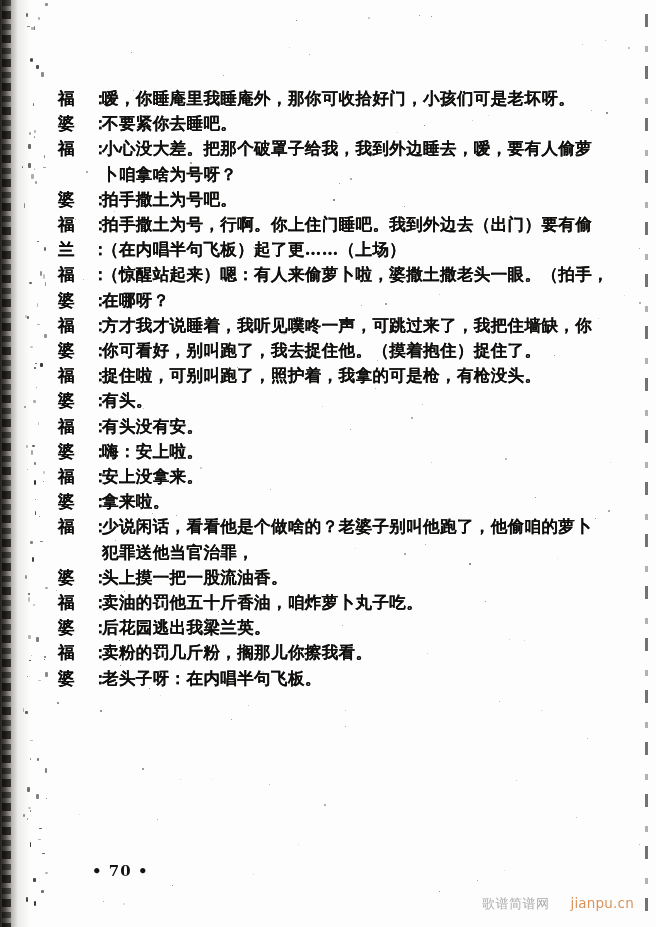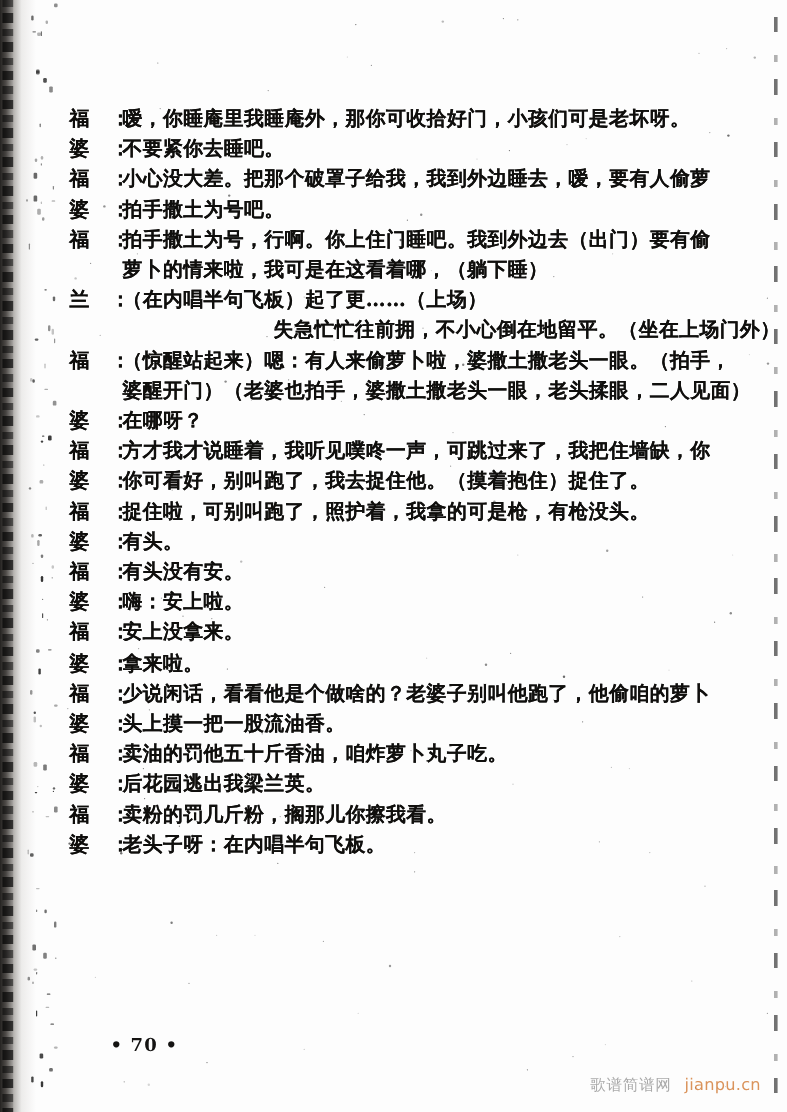--- a/index.html
+++ b/index.html
@@ -132,21 +132,21 @@
     letter-spacing: 1px;
   }
 
   
   #watermark {
     position: absolute;
     right: 22px;
     bottom: 14px;
     display: flex;
     align-items: baseline;
-    gap: 11px;
+    gap: 21px;
     opacity: 0.85;
   }
   #watermark .wm-cn {
     font-size: 13px;
     color: #9c9c9c;
     letter-spacing: 0.5px;
     font-family: "DejaVu Sans", sans-serif;
   }
   #watermark .wm-url {
     font-size: 13.5px;
@@ -264,104 +264,99 @@
       <div class="line">
         <span class="speaker">婆</span>
         <span class="colon">：</span>
         <span class="utter">不要紧你去睡吧。</span>
       </div>
       <div class="line">
         <span class="speaker">福</span>
         <span class="colon">：</span>
         <span class="utter">小心没大差。把那个破罩子给我，我到外边睡去，嗳，要有人偷萝</span>
       </div>
-      <div class="line">
-        <span class="speaker">婆</span>
-        <span class="colon">：</span>
-        <span class="utter">拍手撒土为号吧。</span>
-      </div>
-      <div class="line">
-        <span class="speaker">福</span>
-        <span class="colon">：</span>
-        <span class="utter">拍手撒土为号，行啊。你上住门睡吧。我到外边去（出门）要有偷</span>
-      </div>
       <div class="line cont">
         <span class="speaker"></span>
         <span class="colon">：</span>
-        <span class="utter">萝卜的情来啦，我可是在这看着哪，（躺下睡）</span>
+        <span class="utter">卜咱拿啥为号呀？</span>
+      </div>
+      <div class="line">
+        <span class="speaker">婆</span>
+        <span class="colon">：</span>
+        <span class="utter">拍手撒土为号吧。</span>
+      </div>
+      <div class="line">
+        <span class="speaker">福</span>
+        <span class="colon">：</span>
+        <span class="utter">拍手撒土为号，行啊。你上住门睡吧。我到外边去（出门）要有偷</span>
       </div>
       <div class="line">
         <span class="speaker">兰</span>
         <span class="colon">：</span>
         <span class="utter">（在内唱半句飞板）起了更……（上场）</span>
       </div>
-      <div class="line cont verse3">
-        <span class="speaker"></span>
-        <span class="colon">：</span>
-        <span class="utter">失急忙忙往前拥，不小心倒在地留平。（坐在上场门外）</span>
-      </div>
       <div class="line">
         <span class="speaker">福</span>
         <span class="colon">：</span>
         <span class="utter">（惊醒站起来）嗯：有人来偷萝卜啦，婆撒土撒老头一眼。（拍手，</span>
+      </div>
+      <div class="line">
+        <span class="speaker">婆</span>
+        <span class="colon">：</span>
+        <span class="utter">在哪呀？</span>
+      </div>
+      <div class="line">
+        <span class="speaker">福</span>
+        <span class="colon">：</span>
+        <span class="utter">方才我才说睡着，我听见噗咚一声，可跳过来了，我把住墙缺，你</span>
+      </div>
+      <div class="line">
+        <span class="speaker">婆</span>
+        <span class="colon">：</span>
+        <span class="utter">你可看好，别叫跑了，我去捉住他。（摸着抱住）捉住了。</span>
+      </div>
+      <div class="line">
+        <span class="speaker">福</span>
+        <span class="colon">：</span>
+        <span class="utter">捉住啦，可别叫跑了，照护着，我拿的可是枪，有枪没头。</span>
+      </div>
+      <div class="line">
+        <span class="speaker">婆</span>
+        <span class="colon">：</span>
+        <span class="utter">有头。</span>
+      </div>
+      <div class="line">
+        <span class="speaker">福</span>
+        <span class="colon">：</span>
+        <span class="utter">有头没有安。</span>
+      </div>
+      <div class="line">
+        <span class="speaker">婆</span>
+        <span class="colon">：</span>
+        <span class="utter">嗨：安上啦。</span>
+      </div>
+      <div class="line">
+        <span class="speaker">福</span>
+        <span class="colon">：</span>
+        <span class="utter">安上没拿来。</span>
+      </div>
+      <div class="line">
+        <span class="speaker">婆</span>
+        <span class="colon">：</span>
+        <span class="utter">拿来啦。</span>
+      </div>
+      <div class="line">
+        <span class="speaker">福</span>
+        <span class="colon">：</span>
+        <span class="utter">少说闲话，看看他是个做啥的？老婆子别叫他跑了，他偷咱的萝卜</span>
       </div>
       <div class="line cont">
         <span class="speaker"></span>
         <span class="colon">：</span>
-        <span class="utter">婆醒开门）（老婆也拍手，婆撒土撒老头一眼，老头揉眼，二人见面）</span>
-      </div>
-      <div class="line">
-        <span class="speaker">婆</span>
-        <span class="colon">：</span>
-        <span class="utter">在哪呀？</span>
-      </div>
-      <div class="line">
-        <span class="speaker">福</span>
-        <span class="colon">：</span>
-        <span class="utter">方才我才说睡着，我听见噗咚一声，可跳过来了，我把住墙缺，你</span>
-      </div>
-      <div class="line">
-        <span class="speaker">婆</span>
-        <span class="colon">：</span>
-        <span class="utter">你可看好，别叫跑了，我去捉住他。（摸着抱住）捉住了。</span>
-      </div>
-      <div class="line">
-        <span class="speaker">福</span>
-        <span class="colon">：</span>
-        <span class="utter">捉住啦，可别叫跑了，照护着，我拿的可是枪，有枪没头。</span>
-      </div>
-      <div class="line">
-        <span class="speaker">婆</span>
-        <span class="colon">：</span>
-        <span class="utter">有头。</span>
-      </div>
-      <div class="line">
-        <span class="speaker">福</span>
-        <span class="colon">：</span>
-        <span class="utter">有头没有安。</span>
-      </div>
-      <div class="line">
-        <span class="speaker">婆</span>
-        <span class="colon">：</span>
-        <span class="utter">嗨：安上啦。</span>
-      </div>
-      <div class="line">
-        <span class="speaker">福</span>
-        <span class="colon">：</span>
-        <span class="utter">安上没拿来。</span>
-      </div>
-      <div class="line">
-        <span class="speaker">婆</span>
-        <span class="colon">：</span>
-        <span class="utter">拿来啦。</span>
-      </div>
-      <div class="line">
-        <span class="speaker">福</span>
-        <span class="colon">：</span>
-        <span class="utter">少说闲话，看看他是个做啥的？老婆子别叫他跑了，他偷咱的萝卜</span>
+        <span class="utter">犯罪送他当官治罪，</span>
       </div>
       <div class="line">
         <span class="speaker">婆</span>
         <span class="colon">：</span>
         <span class="utter">头上摸一把一股流油香。</span>
       </div>
       <div class="line">
         <span class="speaker">福</span>
         <span class="colon">：</span>
         <span class="utter">卖油的罚他五十斤香油，咱炸萝卜丸子吃。</span>

